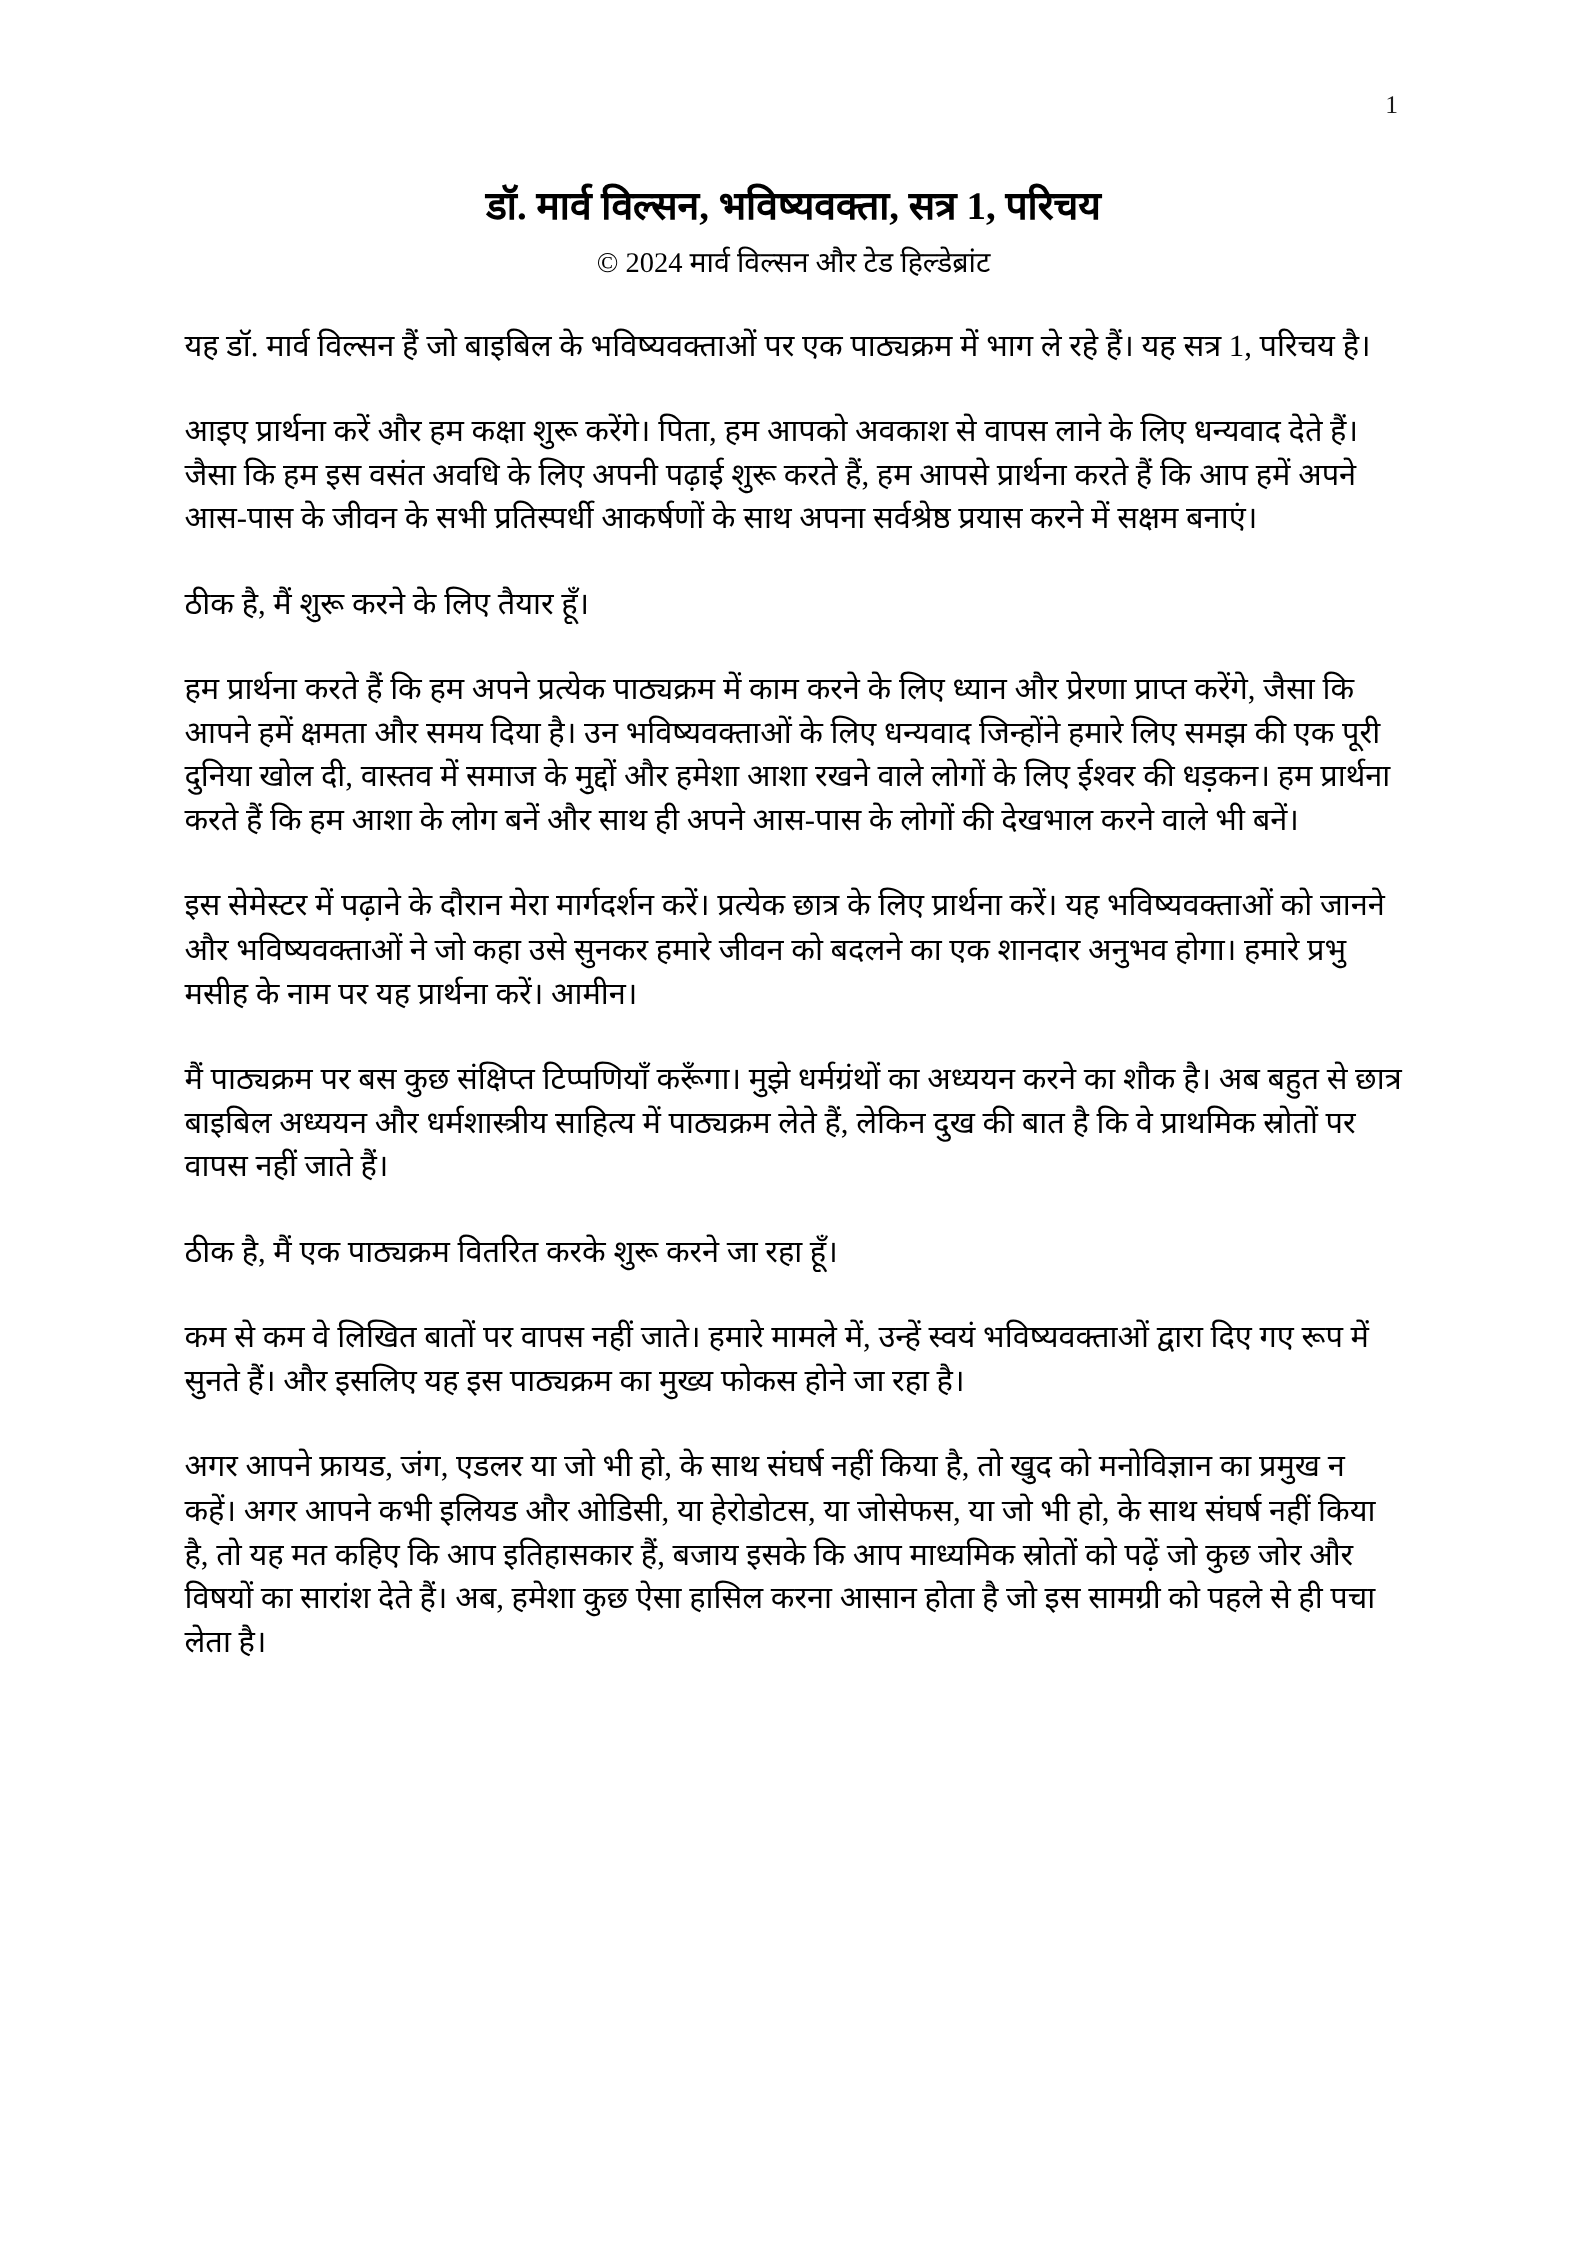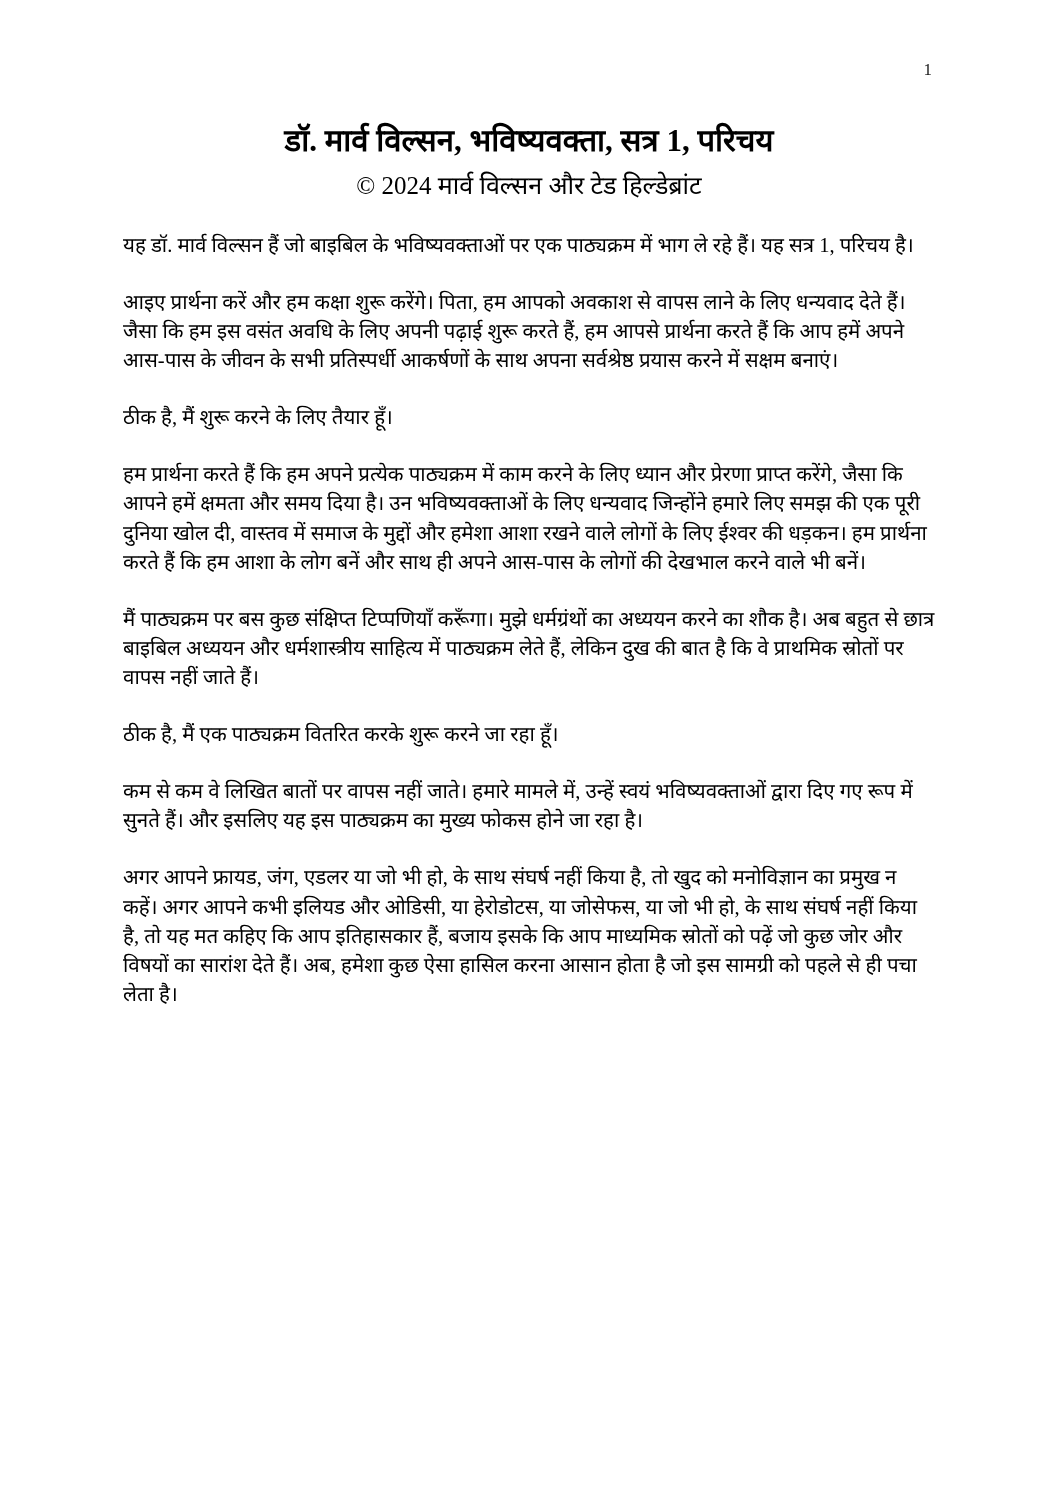--- a/index.html
+++ b/index.html
@@ -24,28 +24,28 @@
     right: 126px;
     font-size: 17px;
     color: #1a1a1a;
   }
   .content {
     width: 812px;
     margin: 0 auto;
     padding-top: 122px;
   }
   h1.doc-title {
-    font-size: 31px;
+    font-size: 26px;
     font-weight: bold;
     text-align: center;
     margin: 0 0 6px 0;
     line-height: 1.25;
   }
   .copyright {
-    font-size: 25px;
+    font-size: 19px;
     text-align: center;
     margin: 0 0 30px 0;
   }
   .body-text p {
     font-size: 20.5px;
     line-height: 1.42;
     margin: 16px 0 28px 0;
     text-align: left;
   }
 </style>
@@ -58,19 +58,20 @@
   <div class="content">
     <h1 class="doc-title">डॉ. मार्व विल्सन, भविष्यवक्ता, सत्र 1, परिचय</h1>
 
     <div class="copyright">© 2024 मार्व विल्सन और टेड हिल्डेब्रांट</div>
 
     <div class="body-text">
       <p>यह डॉ. मार्व विल्सन हैं जो बाइबिल के भविष्यवक्ताओं पर एक पाठ्यक्रम में भाग ले रहे हैं। यह सत्र 1, परिचय है।</p>
       <p>आइए प्रार्थना करें और हम कक्षा शुरू करेंगे। पिता, हम आपको अवकाश से वापस लाने के लिए धन्यवाद देते हैं। जैसा कि हम इस वसंत अवधि के लिए अपनी पढ़ाई शुरू करते हैं, हम आपसे प्रार्थना करते हैं कि आप हमें अपने आस-पास के जीवन के सभी प्रतिस्पर्धी आकर्षणों के साथ अपना सर्वश्रेष्ठ प्रयास करने में सक्षम बनाएं।</p>
       <p>ठीक है, मैं शुरू करने के लिए तैयार हूँ।</p>
       <p>हम प्रार्थना करते हैं कि हम अपने प्रत्येक पाठ्यक्रम में काम करने के लिए ध्यान और प्रेरणा प्राप्त करेंगे, जैसा कि आपने हमें क्षमता और समय दिया है। उन भविष्यवक्ताओं के लिए धन्यवाद जिन्होंने हमारे लिए समझ की एक पूरी दुनिया खोल दी, वास्तव में समाज के मुद्दों और हमेशा आशा रखने वाले लोगों के लिए ईश्वर की धड़कन। हम प्रार्थना करते हैं कि हम आशा के लोग बनें और साथ ही अपने आस-पास के लोगों की देखभाल करने वाले भी बनें।</p>
+      <p>इस सेमेस्टर में पढ़ाने के दौरान मेरा मार्गदर्शन करें। प्रत्येक छात्र के लिए प्रार्थना करें। यह भविष्यवक्ताओं को जानने और भविष्यवक्ताओं ने जो कहा उसे सुनकर हमारे जीवन को बदलने का एक शानदार अनुभव होगा। हमारे प्रभु मसीह के नाम पर यह प्रार्थना करें। आमीन।</p>
       <p>मैं पाठ्यक्रम पर बस कुछ संक्षिप्त टिप्पणियाँ करूँगा। मुझे धर्मग्रंथों का अध्ययन करने का शौक है। अब बहुत से छात्र बाइबिल अध्ययन और धर्मशास्त्रीय साहित्य में पाठ्यक्रम लेते हैं, लेकिन दुख की बात है कि वे प्राथमिक स्रोतों पर वापस नहीं जाते हैं।</p>
       <p>ठीक है, मैं एक पाठ्यक्रम वितरित करके शुरू करने जा रहा हूँ।</p>
       <p>कम से कम वे लिखित बातों पर वापस नहीं जाते। हमारे मामले में, उन्हें स्वयं भविष्यवक्ताओं द्वारा दिए गए रूप में सुनते हैं। और इसलिए यह इस पाठ्यक्रम का मुख्य फोकस होने जा रहा है।</p>
       <p>अगर आपने फ्रायड, जंग, एडलर या जो भी हो, के साथ संघर्ष नहीं किया है, तो खुद को मनोविज्ञान का प्रमुख न कहें। अगर आपने कभी इलियड और ओडिसी, या हेरोडोटस, या जोसेफस, या जो भी हो, के साथ संघर्ष नहीं किया है, तो यह मत कहिए कि आप इतिहासकार हैं, बजाय इसके कि आप माध्यमिक स्रोतों को पढ़ें जो कुछ जोर और विषयों का सारांश देते हैं। अब, हमेशा कुछ ऐसा हासिल करना आसान होता है जो इस सामग्री को पहले से ही पचा लेता है।</p>
     </div>
   </div>
 </div>
 
 </body></html>

